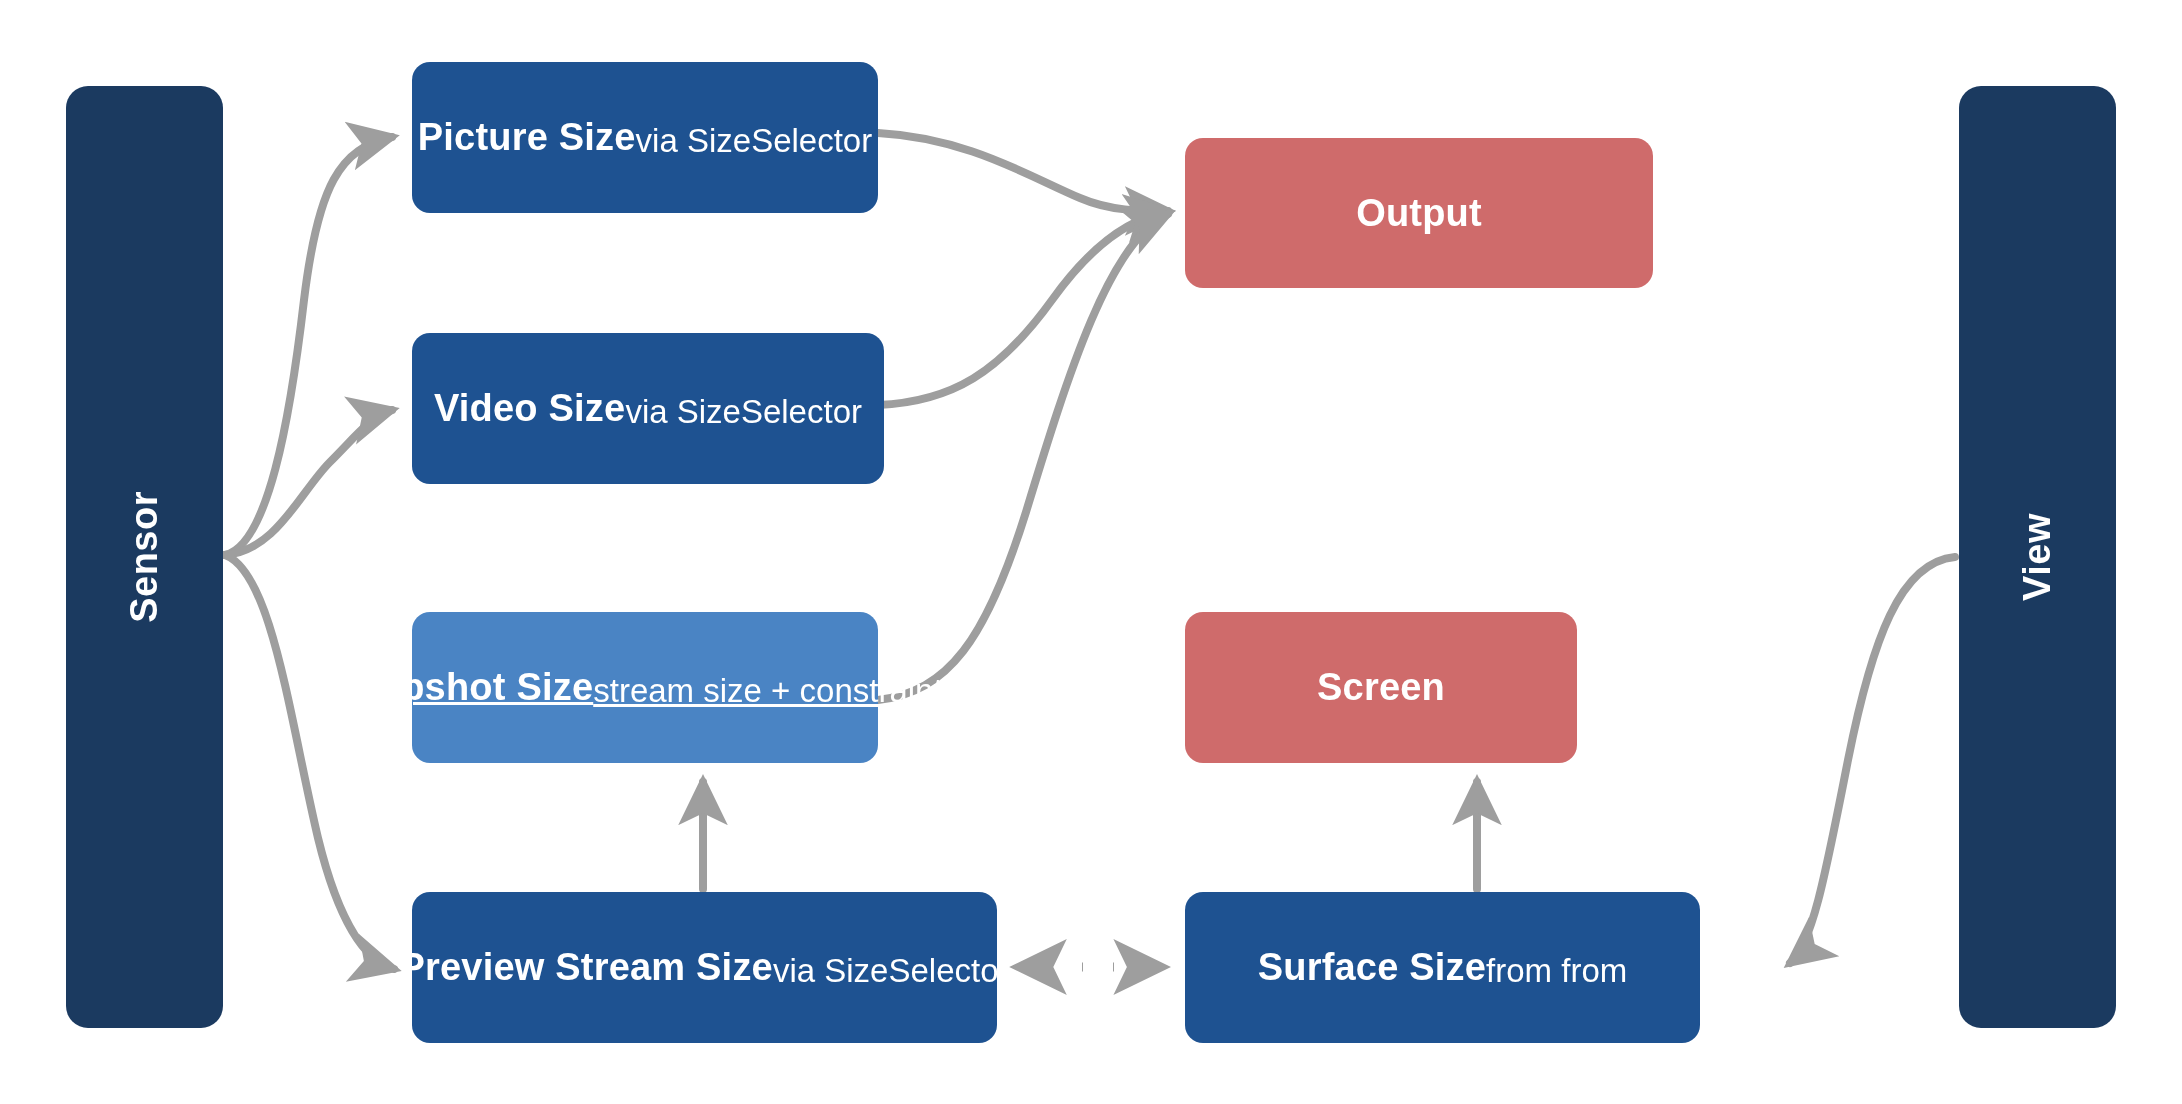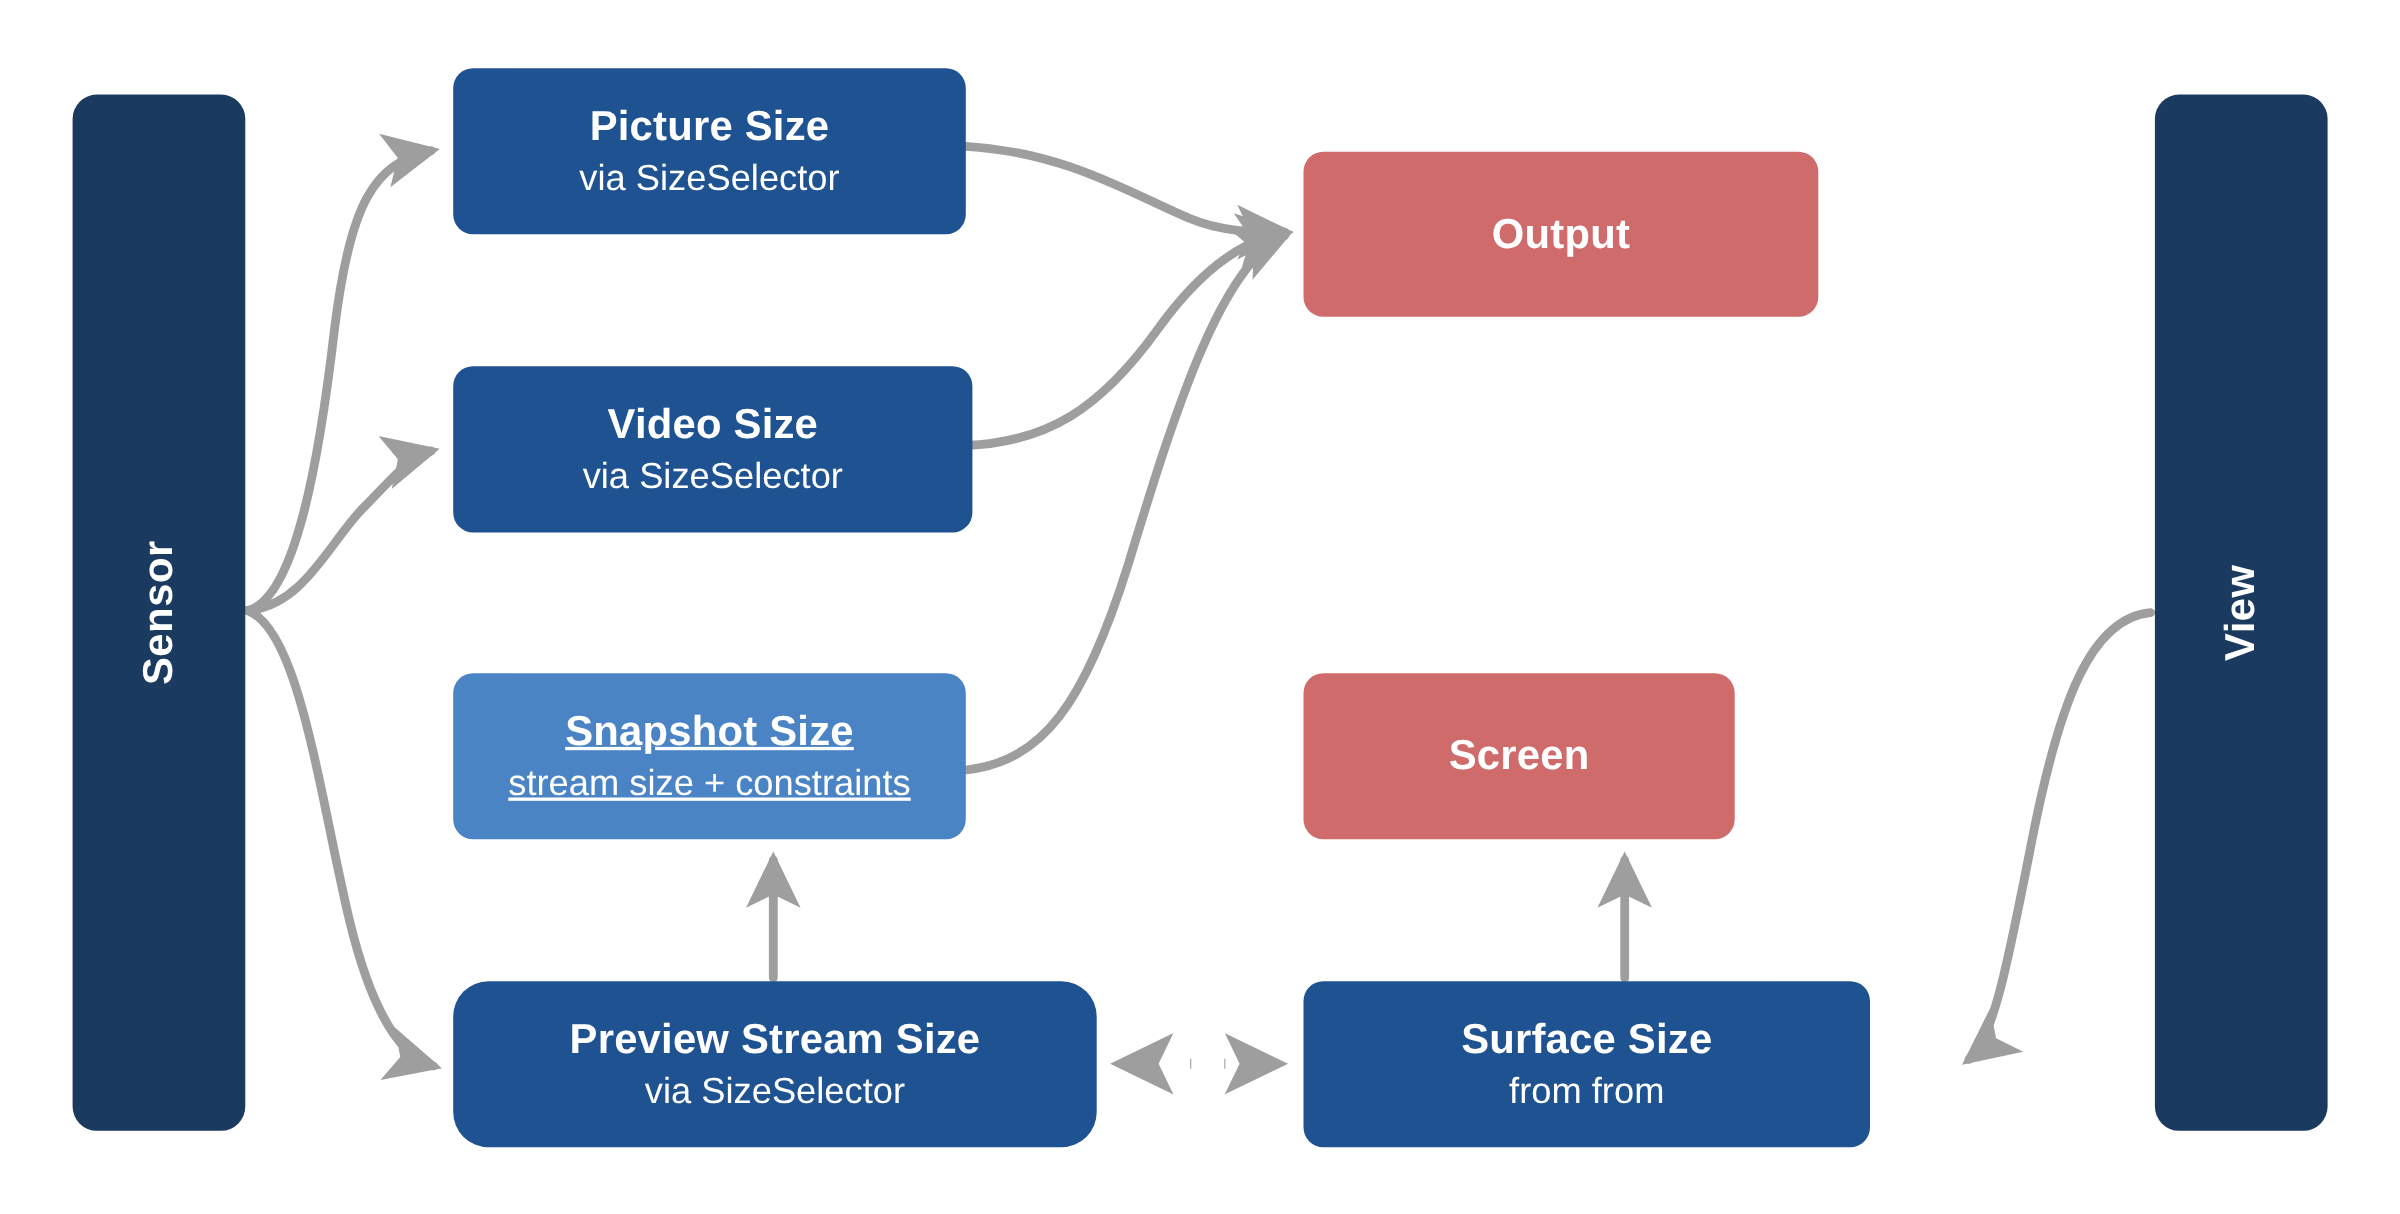--- a/index.html
+++ b/index.html
@@ -24,21 +24,21 @@
     top: 0;
     width: 2182px;
     height: 1104px;
     pointer-events: none;
   }
   .node {
     position: absolute;
     box-sizing: border-box;
     border-radius: 18px;
     display: flex;
-    flex-direction: column;
+    flex-direction: row;
     align-items: center;
     justify-content: center;
     color: #ffffff;
     text-align: center;
     line-height: 1.12;
   }
   .node .title {
     font-weight: bold;
     font-size: 38px;
     letter-spacing: 0.2px;
@@ -61,21 +61,21 @@
     transform: rotate(180deg);
     letter-spacing: 0.5px;
   }
   
   #node-sensor      { left: 66px;   top: 86px;  width: 157px; height: 942px;  background: #1b3a60; }
   #node-view        { left: 1959px; top: 86px;  width: 157px; height: 942px;  background: #1b3a60; }
 
   #node-picture     { left: 412px;  top: 62px;  width: 466px; height: 151px;  background: #1e5291; }
   #node-video       { left: 412px;  top: 333px; width: 472px; height: 151px;  background: #1e5291; }
   #node-snapshot    { left: 412px;  top: 612px; width: 466px; height: 151px;  background: #4a84c4; text-decoration: underline; }
-  #node-preview     { left: 412px;  top: 892px; width: 585px; height: 151px;  background: #1e5291; border-radius: 32px; }
+  #node-preview     { left: 412px;  top: 892px; width: 585px; height: 151px;  background: #1e5291; }
 
   #node-output      { left: 1185px; top: 138px; width: 468px; height: 150px;  background: #cf6b6b; }
   #node-screen      { left: 1185px; top: 612px; width: 392px; height: 151px;  background: #cf6b6b; }
   #node-surface     { left: 1185px; top: 892px; width: 515px; height: 151px;  background: #1e5291; }
 </style>
 </head>
 <body>
 
 <div id="stage">
 

